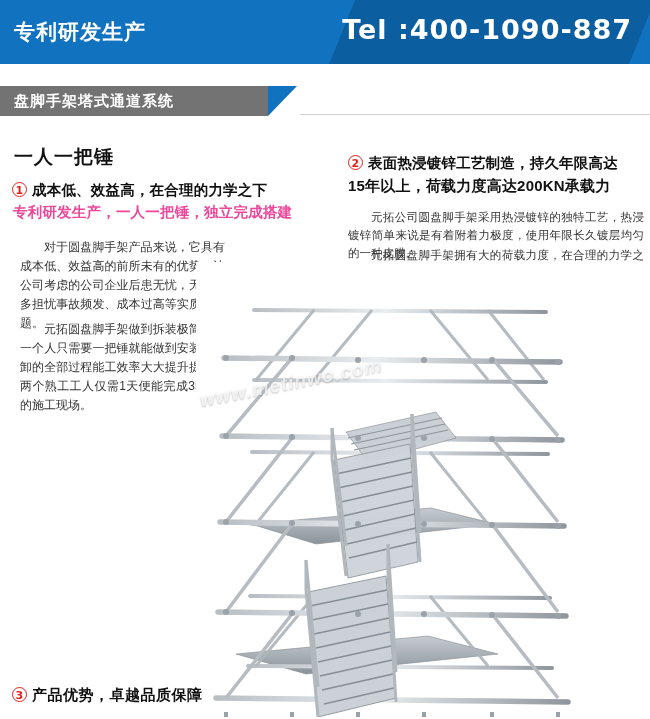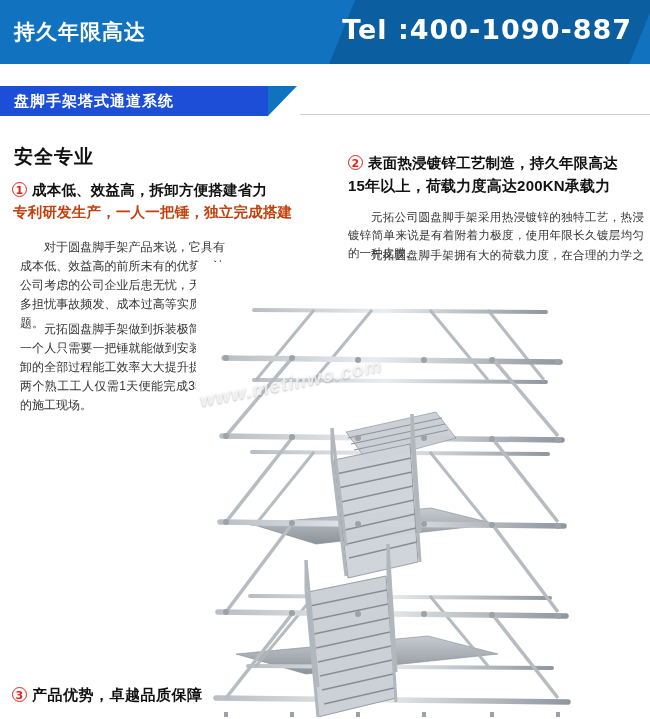--- a/index.html
+++ b/index.html
@@ -58,21 +58,21 @@
     margin-left: 16px;
   }
 
   
   .subbanner {
     position: absolute;
     left: 0;
     top: 86px;
     width: 268px;
     height: 30px;
-    background: #1d4ed8;
+    background: #737373;
     z-index: 2;
   }
   .subbanner::after {
     content: "";
     position: absolute;
     right: -29px;
     top: 0;
     width: 0;
     height: 0;
     border-top: 30px solid #1173c0;
@@ -132,21 +132,21 @@
   .point1 .heading-line {
     font-size: 14.5px;
     font-weight: bold;
     color: #111111;
     line-height: 21px;
     letter-spacing: 0.2px;
   }
   .point1 .heading-line2 {
     font-size: 14.5px;
     font-weight: bold;
-    color: #c2410c;
+    color: #ec4899;
     line-height: 22px;
     margin-left: 1px;
     letter-spacing: 0.2px;
   }
 
   .para-left {
     position: absolute;
     left: 20px;
     width: 205px;
     font-size: 12px;
@@ -227,34 +227,34 @@
     letter-spacing: 1px;
     pointer-events: none;
     text-shadow: 0 1px 2px rgba(0,0,0,0.25);
   }
 </style>
 </head>
 <body>
 
 <div class="header">
   <div class="diag"></div>
-  <div class="header-title">持久年限高达</div>
+  <div class="header-title">专利研发生产</div>
   <div class="header-tel">Tel :400-1090-887</div>
 </div>
 
 <div class="subbanner">
   <div class="subbanner-text">盘脚手架塔式通道系统</div>
 </div>
 <div class="subbanner-rule"></div>
 
-<div class="section-title">安全专业</div>
+<div class="section-title">一人一把锤</div>
 
 <div class="point1">
   <div class="heading-line">
-    <span class="num-badge">1</span><span>成本低、效益高，拆卸方便搭建省力</span>
+    <span class="num-badge">1</span><span>成本低、效益高，在合理的力学之下</span>
   </div>
   <div class="heading-line2">专利研发生产，一人一把锤，独立完成搭建</div>
 </div>
 
 <div class="para-left p1">对于圆盘脚手架产品来说，它具有成本低、效益高的前所未有的优势。让公司考虑的公司企业后患无忧，无需过多担忧事故频发、成本过高等实质性问题。</div>
 <div class="para-left p2">元拓圆盘脚手架做到拆装极简便，一个人只需要一把锤就能做到安装和拆卸的全部过程能工效率大大提升提高，两个熟工工人仅需1天便能完成350m3的施工现场。</div>
 
 <div class="point2">
   <div class="heading-line">
     <span class="num-badge">2</span><span>表面热浸镀锌工艺制造，持久年限高达</span>

